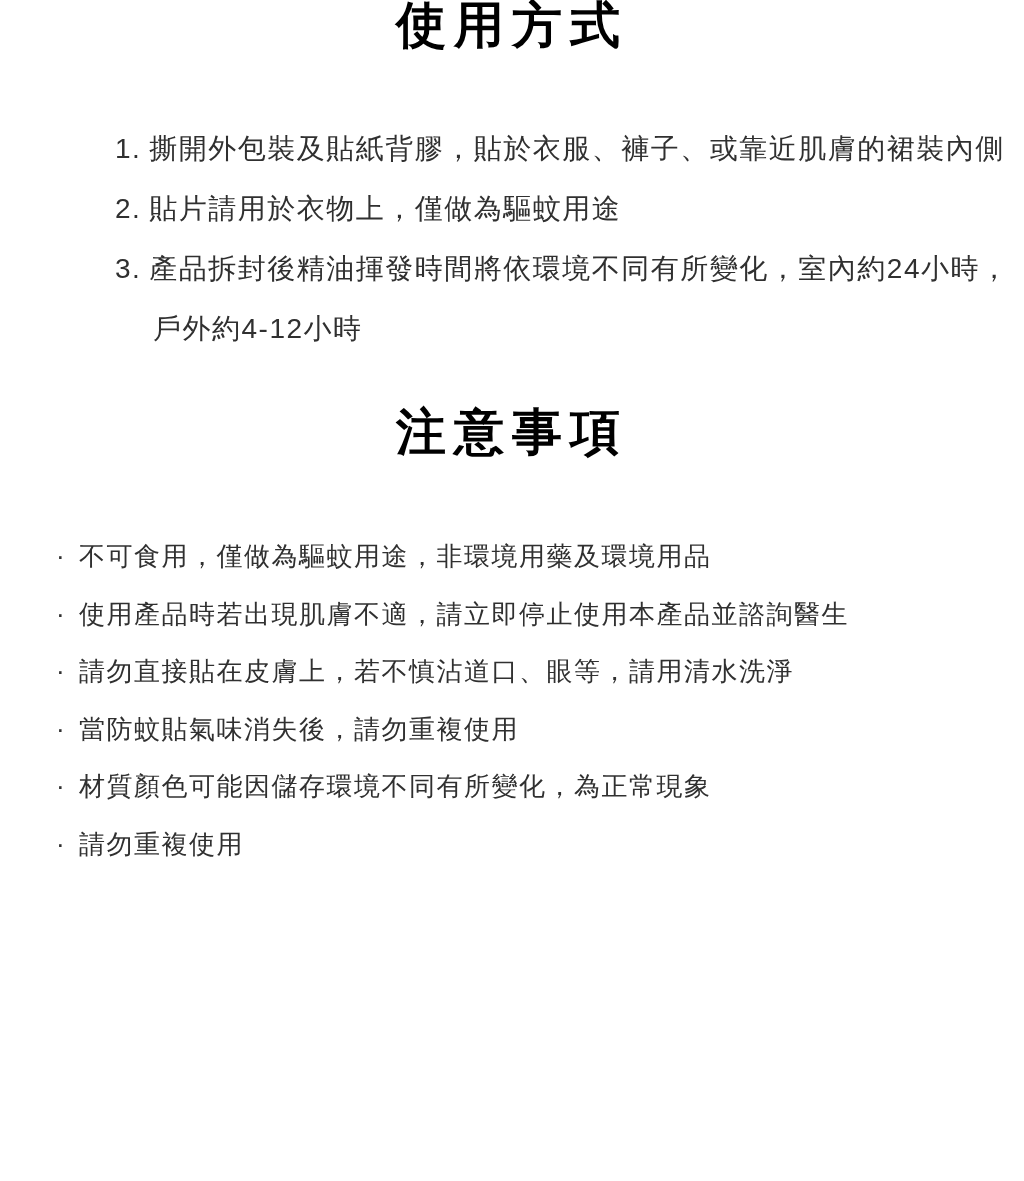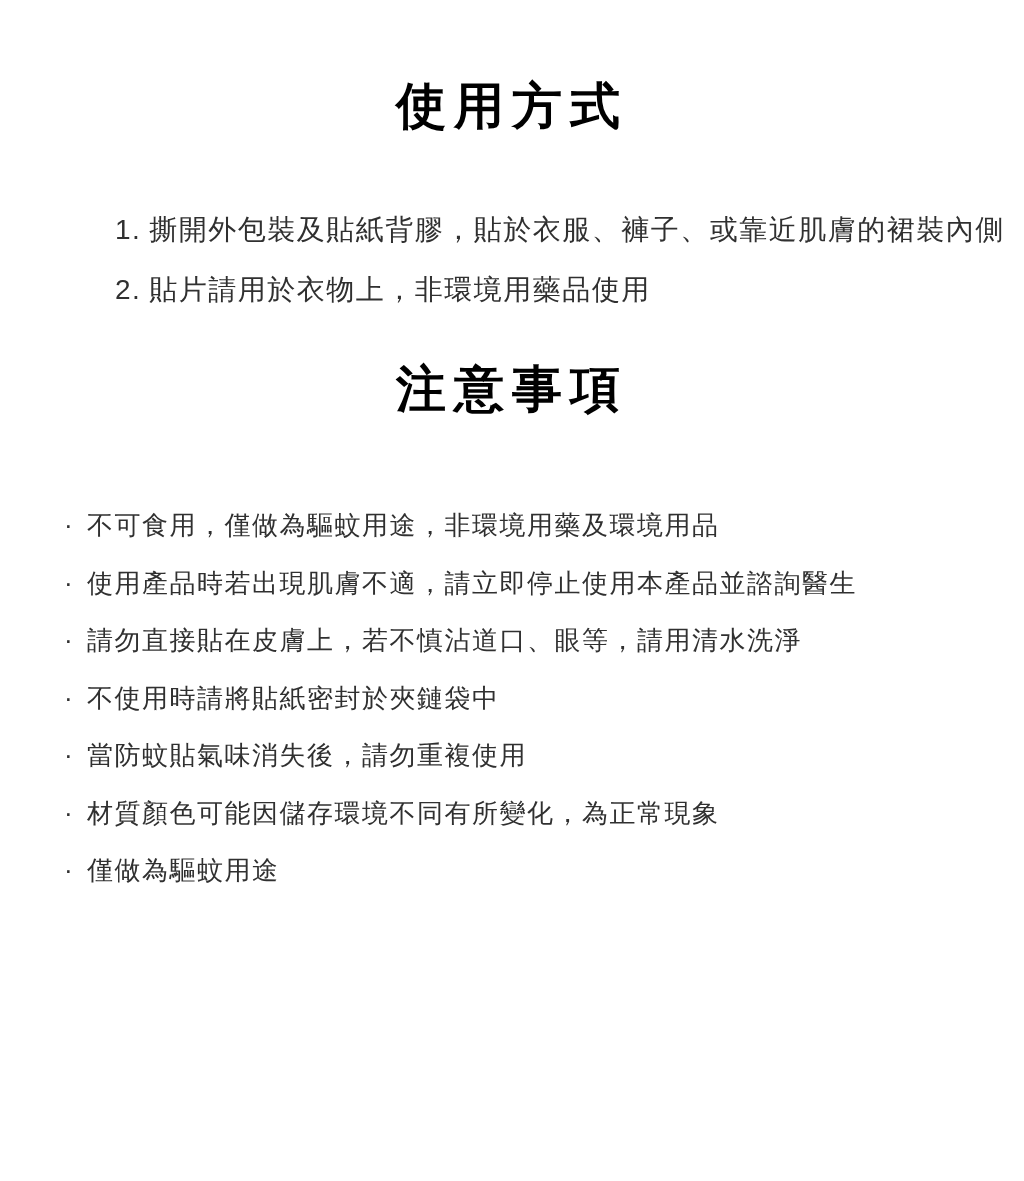--- a/index.html
+++ b/index.html
@@ -23,25 +23,23 @@
   .section-title {
     margin: 0;
     text-align: center;
     font-size: 50px;
     line-height: 50px;
     font-weight: 900;
     color: #000000;
     letter-spacing: 8px;
   }
   .title-usage {
-    padding-top: 81px;
   }
   .title-precautions {
     padding-top: 47px;
-    font-family: Liberation Mono, monospace;
   }
   .steps {
     list-style: none;
     margin: 1px;
     padding: 68px 0 0 114px;
     font-size: 28px;
     letter-spacing: 1.5px;
   }
   .steps li {
     line-height: 60px;
@@ -51,21 +49,21 @@
     display: inline-block;
     margin-right: 8px;
   }
   .step-cont {
     padding-left: 38px;
     line-height: 60px;
     white-space: nowrap;
   }
   .bullets {
     list-style: none;
-    margin: 12px;
+    margin: 4px;
     padding: 67px 0 0 52px;
     font-size: 26px;
     letter-spacing: 1.5px;
   }
   .bullets li {
     line-height: 57.5px;
     white-space: nowrap;
   }
   .dot {
     display: inline-block;
@@ -78,43 +76,44 @@
 
 <div class="page">
 
   <h1 class="section-title title-usage">使用方式</h1>
 
   <ol class="steps">
     <li>
       <span class="step-num">1.</span><span>撕開外包裝及貼紙背膠，貼於衣服、褲子、或靠近肌膚的裙裝內側</span>
     </li>
     <li>
-      <span class="step-num">2.</span><span>貼片請用於衣物上，非環境用藥品使用</span>
+      <span class="step-num">2.</span><span>貼片請用於衣物上，僅做為驅蚊用途</span>
+    </li>
+    <li>
+      <span class="step-num">3.</span><span>產品拆封後精油揮發時間將依環境不同有所變化，室內約24小時，</span>
+      <div class="step-cont">戶外約4-12小時</div>
     </li>
   </ol>
 
   <h1 class="section-title title-precautions">注意事項</h1>
 
   <ul class="bullets">
     <li>
       <span class="dot">·</span><span>不可食用，僅做為驅蚊用途，非環境用藥及環境用品</span>
     </li>
     <li>
       <span class="dot">·</span><span>使用產品時若出現肌膚不適，請立即停止使用本產品並諮詢醫生</span>
     </li>
     <li>
       <span class="dot">·</span><span>請勿直接貼在皮膚上，若不慎沾道口、眼等，請用清水洗淨</span>
     </li>
     <li>
-      <span class="dot">·</span><span>不使用時請將貼紙密封於夾鏈袋中</span>
-    </li>
-    <li>
       <span class="dot">·</span><span>當防蚊貼氣味消失後，請勿重複使用</span>
     </li>
     <li>
       <span class="dot">·</span><span>材質顏色可能因儲存環境不同有所變化，為正常現象</span>
     </li>
     <li>
-      <span class="dot">·</span><span>僅做為驅蚊用途</span>
+      <span class="dot">·</span><span>請勿重複使用</span>
     </li>
   </ul>
 
 </div>
 
 </body></html>

